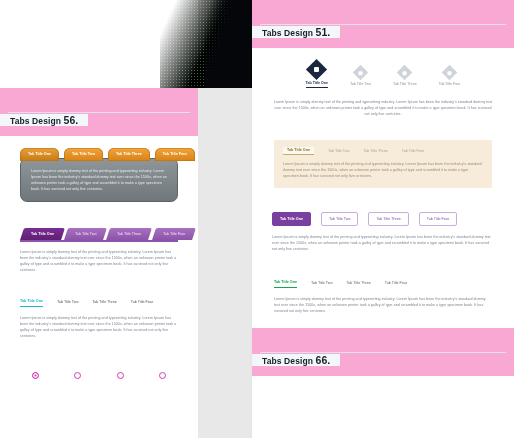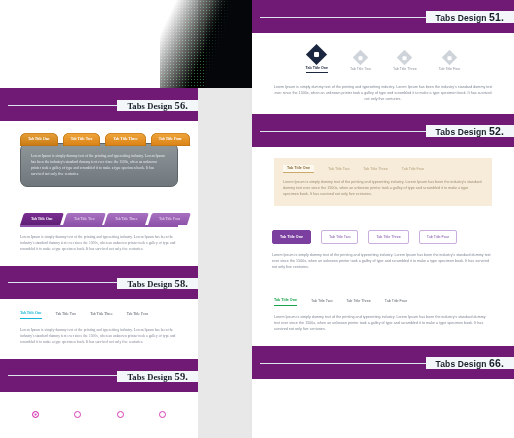--- a/index.html
+++ b/index.html
@@ -29,31 +29,31 @@
     mask-image: linear-gradient(108deg, transparent 8%, #000 40%);
     z-index: 3;
   }
 
   
   .col {
     position: absolute; top: 0; bottom: 0;
     background: #ffffff;
     overflow: hidden;
   }
-  .col-left  { left: 0;   width: 198px; font-family: Liberation Serif, serif; }
+  .col-left  { left: 0;   width: 198px; }
   .col-right { left: 252px; width: 262px; }
   .gutter { position: absolute; left: 250px; top:0; width: 2px; height: 438px; background: #e6e6e6; z-index:2;}
 
   
   .sec { position: relative; width: 100%; }
   .sec-head {
     position: relative;
-    text-align: right;
-    background: #701a75;
-    padding: 7px 0 8px;
+    text-align: left;
+    background: #f9a8d4;
+    padding: 22px 0 8px;
   }
   .sec-head .ttl {
     font-size: 8.5px; font-weight: 700; color: #17202b; letter-spacing: .1px;
     display: inline-block; position: relative; z-index: 2;
     background: #f4f7fa; padding: 0 10px;
   }
   .sec-head .ttl b { font-size: 10.5px; }
   .sec-head::before {
     content:""; position:absolute; left:8px; right:8px; top:50%;
     border-top: 1px solid #dfe5ec; z-index:1;
@@ -173,38 +173,32 @@
           <div class="tb"><span>Tab Title Two</span></div>
           <div class="tb"><span>Tab Title Three</span></div>
           <div class="tb"><span>Tab Title Four</span></div>
         </div>
         <div class="bar"></div>
         <div class="para">Lorem Ipsum is simply dummy text of the printing and typesetting industry. Lorem Ipsum has been the industry's standard dummy text ever since the 1500s, when an unknown printer took a galley of type and scrambled it to make a type specimen book. It has survived not only five centuries.</div>
       </div>
     </div>
 
     <div class="sec d58">
-      <div class="sec-head">
-        <span class="ttl"><span>Tabs Design </span><b>58.</b></span>
-      </div>
       <div class="sec-body">
         <div class="tabrow">
           <div class="tb on">Tab Title One</div>
           <div class="tb">Tab Title Two</div>
           <div class="tb">Tab Title Three</div>
           <div class="tb">Tab Title Four</div>
         </div>
         <div class="para">Lorem Ipsum is simply dummy text of the printing and typesetting industry. Lorem Ipsum has been the industry's standard dummy text ever since the 1500s, when an unknown printer took a galley of type and scrambled it to make a type specimen book. It has survived not only five centuries.</div>
       </div>
     </div>
 
     <div class="sec d59">
-      <div class="sec-head">
-        <span class="ttl"><span>Tabs Design </span><b>59.</b></span>
-      </div>
       <div class="sec-body" style="padding:13px 14px 12px">
         <div class="line-wrap">
 
           <div class="nodes">
             <div class="node on">
               <div class="dot"></div>
 
             </div>
             <div class="node">
               <div class="dot"></div>
@@ -252,23 +246,20 @@
             <div class="dia"></div>
             <div class="lb">Tab Title Four</div>
           </div>
         </div>
         <div style="height:8px"></div>
         <div class="para para-c">Lorem Ipsum is simply dummy text of the printing and typesetting industry. Lorem Ipsum has been the industry's standard dummy text ever since the 1500s, when an unknown printer took a galley of type and scrambled it to make a type specimen book. It has survived not only five centuries.</div>
       </div>
     </div>
 
     <div class="sec d52">
-      <div class="sec-head">
-        <span class="ttl"><span>Tabs Design </span><b>52.</b></span>
-      </div>
       <div class="sec-body" style="padding:11px 22px 12px">
         <div class="panel">
           <div class="tabrow">
             <div class="tb on">Tab Title One</div>
             <div class="tb">Tab Title Two</div>
             <div class="tb">Tab Title Three</div>
             <div class="tb">Tab Title Four</div>
           </div>
           <div class="para">Lorem Ipsum is simply dummy text of the printing and typesetting industry. Lorem Ipsum has been the industry's standard dummy text ever since the 1500s, when an unknown printer took a galley of type and scrambled it to make a type specimen book. It has survived not only five centuries.</div>
         </div>

